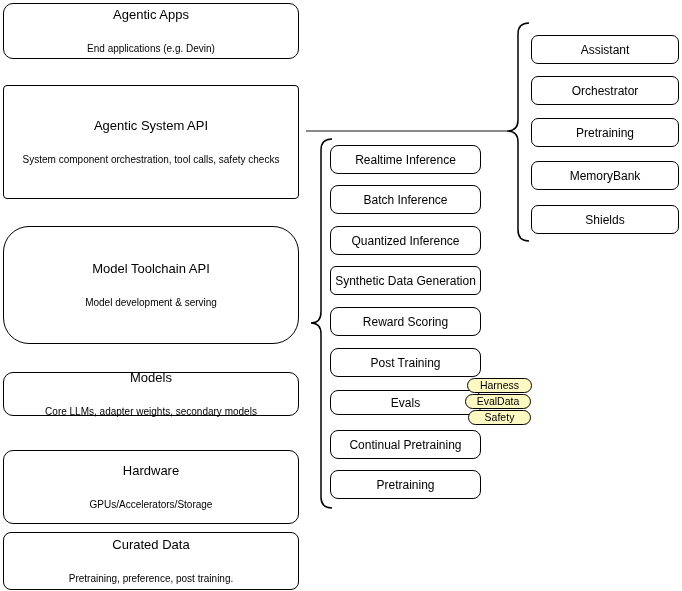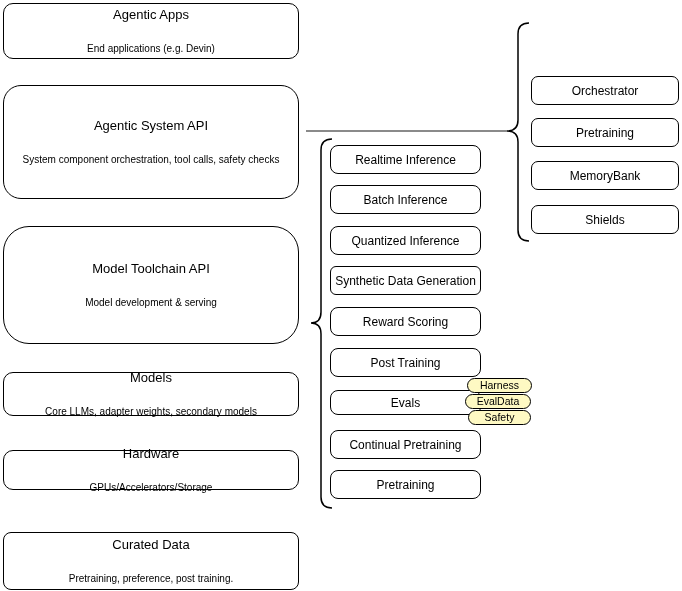--- a/index.html
+++ b/index.html
@@ -40,24 +40,24 @@
     white-space: nowrap;
   }
   .node-label {
     font-size: 12px;
     line-height: 14px;
     white-space: nowrap;
   }
   
   .lb { left: 3px; width: 296px; gap: 17px; }
   #b-agentic-apps        { top: 3px;   height: 56px;  border-radius: 10px; }
-  #b-agentic-system-api  { top: 85px;  height: 114px; border-radius: 18px; }
+  #b-agentic-system-api  { top: 85px;  height: 114px; border-radius: 4px; }
   #b-model-toolchain-api { top: 226px; height: 118px; border-radius: 26px; }
   #b-models              { top: 372px; height: 44px;  border-radius: 10px; }
-  #b-hardware            { top: 450px; height: 40px;  border-radius: 10px; }
+  #b-hardware            { top: 450px; height: 74px;  border-radius: 10px; }
   #b-curated-data        { top: 532px; height: 58px;  border-radius: 8px; }
   
   .mb { left: 330px; width: 151px; height: 29px; border-radius: 8px; }
   #m-0 { top: 145px; }
   #m-1 { top: 185px; }
   #m-2 { top: 226px; }
   #m-3 { top: 266px; border-radius: 6px; }
   #m-4 { top: 307px; }
   #m-5 { top: 348px; }
   #m-6 { top: 390px; height: 25px; }
@@ -148,20 +148,23 @@
   <div class="box mb" id="m-6">
     <div class="node-label">Evals</div>
   </div>
   <div class="box mb" id="m-7">
     <div class="node-label">Continual Pretraining</div>
   </div>
   <div class="box mb" id="m-8">
     <div class="node-label">Pretraining</div>
   </div>
 
+  <div class="box rb" id="r-0">
+    <div class="node-label">Assistant</div>
+  </div>
   <div class="box rb" id="r-1">
     <div class="node-label">Orchestrator</div>
   </div>
   <div class="box rb" id="r-2">
     <div class="node-label">Pretraining</div>
   </div>
   <div class="box rb" id="r-3">
     <div class="node-label">MemoryBank</div>
   </div>
   <div class="box rb" id="r-4">

